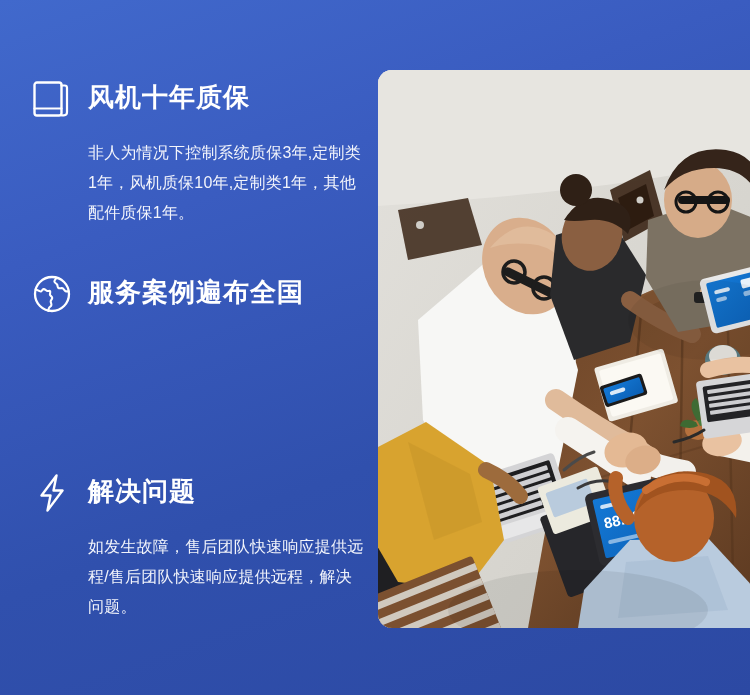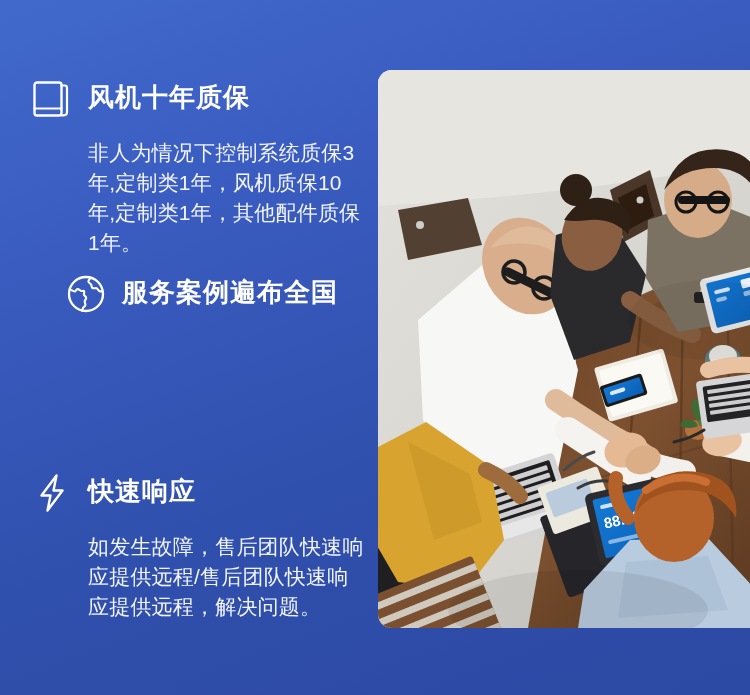--- a/index.html
+++ b/index.html
@@ -31,21 +31,21 @@
     box-sizing: border-box;
     padding: 8px;
   }
 
   .feature {
     position: absolute;
     left: 0;
     width: 378px;
   }
   .feature-1 { top: 78px; }
-  .feature-2 { top: 273px; margin-left: 34px; }
+  .feature-2 { top: 273px; }
   .feature-3 { top: 472px; }
 
   .feature-head {
     position: relative;
     height: 46px;
   }
 
   .feature-icon {
     position: absolute;
     left: 32px;
@@ -71,21 +71,21 @@
     line-height: 38px;
     white-space: nowrap;
   }
 
   .feature-body {
     margin: 0;
     padding: 0;
     margin-left: 88px;
     margin-top: 14px;
     width: 280px;
-    font-size: 21px;
+    font-size: 16px;
     line-height: 30px;
     color: #f2f4fb;
     letter-spacing: 0.2px;
   }
 
   
   .photo-panel {
     position: absolute;
     left: 378px;
     top: 70px;
@@ -135,21 +135,21 @@
       </div>
     </div>
 
     <div class="feature feature-3">
       <div class="feature-head">
         <span class="feature-icon">
           <svg viewBox="0 0 40 42" fill="none" xmlns="http://www.w3.org/2000/svg">
             <path d="M24.5 3.5 L9.5 23.5 h9 L15.5 38.5 L30.5 18.5 h-9 z" stroke="#ffffff" stroke-width="2.4" stroke-linejoin="round" stroke-linecap="round"></path>
           </svg>
         </span>
-        <span class="feature-title">快速响应</span>
+        <span class="feature-title">解决问题</span>
       </div>
       <p class="feature-body">如发生故障，售后团队快速响应提供远程/售后团队快速响应提供远程，解决问题。</p>
     </div>
 
   </div>
 
   <div class="photo-panel">
     <svg viewBox="0 0 380 558" xmlns="http://www.w3.org/2000/svg" aria-hidden="true">
       <defs>
         <linearGradient id="floorG" x1="0" y1="0" x2="1" y2="1">

